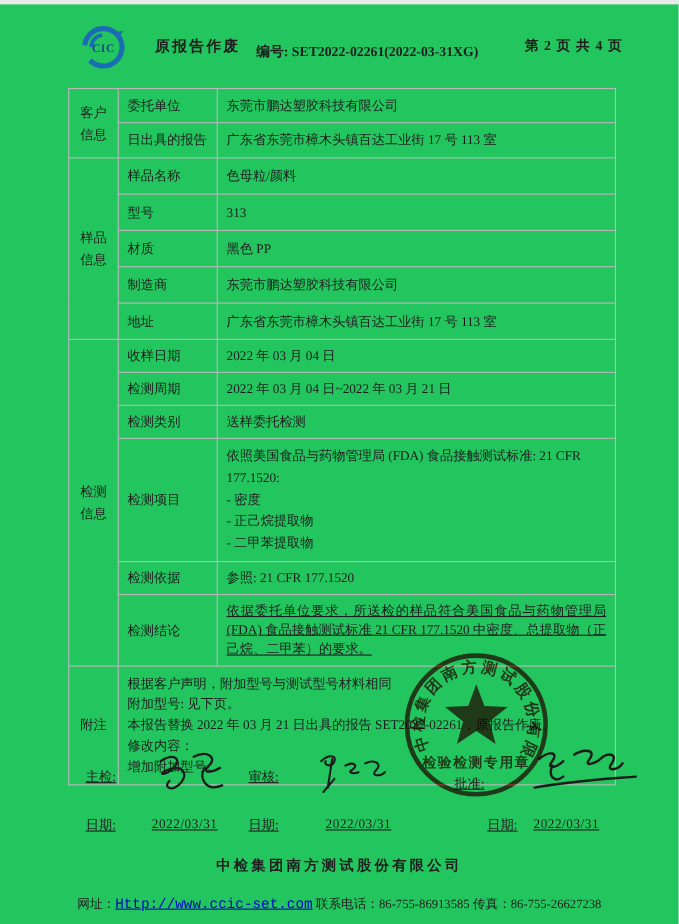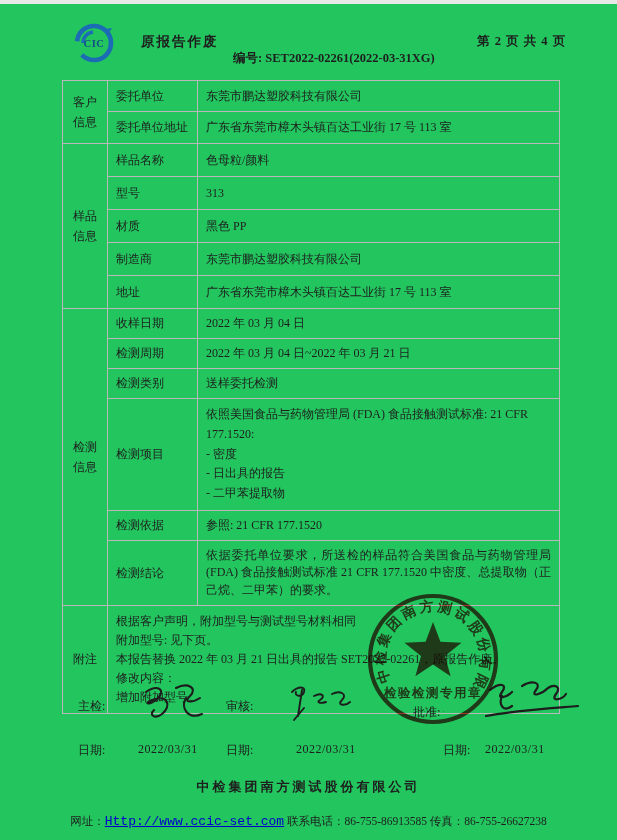--- a/index.html
+++ b/index.html
@@ -5,36 +5,36 @@
 <style>
   * { margin:0; padding:0; box-sizing:border-box; }
   body { background:#e8e8e8; font-family:"Liberation Serif", serif; }
   .page {
     position:relative; width:617px; height:840px; margin:4px auto;
     background:#22c55e; color:#1e1e1e; overflow:hidden;
   }
   
   .hdr-logo { position:absolute; left:62px; top:13px; }
   .hdr-title { position:absolute; left:141px; top:29px; font-size:13.5px; font-weight:bold; letter-spacing:2px; }
-  .hdr-no { position:absolute; left:233px; top:46px; font-size:12.5px; font-weight:bold; }
+  .hdr-no { position:absolute; left:233px; top:35px; font-size:12.5px; font-weight:bold; }
   .hdr-pages { position:absolute; left:477px; top:29px; font-size:12.5px; font-weight:bold; letter-spacing:1px; }
   
   table.report { position:absolute; left:62px; top:76px; width:497px;
     border-collapse:collapse; table-layout:fixed; }
   table.report td { border:1px solid #b9b9b9; font-size:12px; padding:6px 8px; vertical-align:middle; }
   td.sec { text-align:center; line-height:1.7; }
   td.fld { }
   td.val { }
-  td.just { text-align:justify; line-height:1.45; }
+  td.just { text-align:justify; line-height:1.45;text-decoration:underline; }
   .mline div { line-height:1.65; }
   tr.rh31{height:31px} tr.rh32{height:32px} tr.rh33{height:33px}
   tr.rh26{height:26px} tr.rh24{height:24px} tr.rh23{height:23px}
   td.notes-cell div { line-height:1.58; }
   
-  .abs { position:absolute; font-size:12px; }
+  .abs { position:absolute; font-size:12px;text-decoration:underline; }
   .sig-svg { position:absolute; }
   .date-val { letter-spacing:0.5px; }
   
   .stamp { position:absolute; left:347px; top:569px; opacity:0.88; mix-blend-mode:multiply; pointer-events:none; }
   
   .ft-company { position:absolute; left:0; top:774px; width:100%; text-align:center;
     font-weight:bold; font-size:13px; letter-spacing:3px; }
   .ft-line2 { position:absolute; left:0; top:795px; width:100%; text-align:center; font-size:11.5px; }
   .ft-line3 { position:absolute; left:0; top:810px; width:100%; text-align:center; font-size:11.5px; }
   .ft-link { color:#0000cc; text-decoration:underline; font-family:"Liberation Mono", monospace; font-size:13px; }
@@ -66,21 +66,21 @@
     <tbody>
       <tr class="rh31">
         <td class="sec" rowspan="2">
           <div>客户</div>
           <div>信息</div>
         </td>
         <td class="fld">委托单位</td>
         <td class="val">东莞市鹏达塑胶科技有限公司</td>
       </tr>
       <tr class="rh32">
-        <td class="fld">委托单位地址</td>
+        <td class="fld">日出具的报告</td>
         <td class="val">广东省东莞市樟木头镇百达工业街 17 号 113 室</td>
       </tr>
     </tbody>
 
     <tbody>
       <tr class="rh33">
         <td class="sec" rowspan="5">
           <div>样品</div>
           <div>信息</div>
         </td>
@@ -120,21 +120,21 @@
       </tr>
       <tr class="rh24">
         <td class="fld">检测类别</td>
         <td class="val">送样委托检测</td>
       </tr>
       <tr>
         <td class="fld">检测项目</td>
         <td class="val mline">
           <div>依照美国食品与药物管理局 (FDA) 食品接触测试标准: 21 CFR 177.1520:</div>
           <div>- 密度</div>
-          <div>- 日出具的报告</div>
+          <div>- 正己烷提取物</div>
           <div>- 二甲苯提取物</div>
         </td>
       </tr>
       <tr class="rh23">
         <td class="fld">检测依据</td>
         <td class="val">参照: 21 CFR 177.1520</td>
       </tr>
       <tr>
         <td class="fld">检测结论</td>
         <td class="val just">依据委托单位要求，所送检的样品符合美国食品与药物管理局 (FDA) 食品接触测试标准 21 CFR 177.1520 中密度、总提取物（正己烷、二甲苯）的要求。</td>

